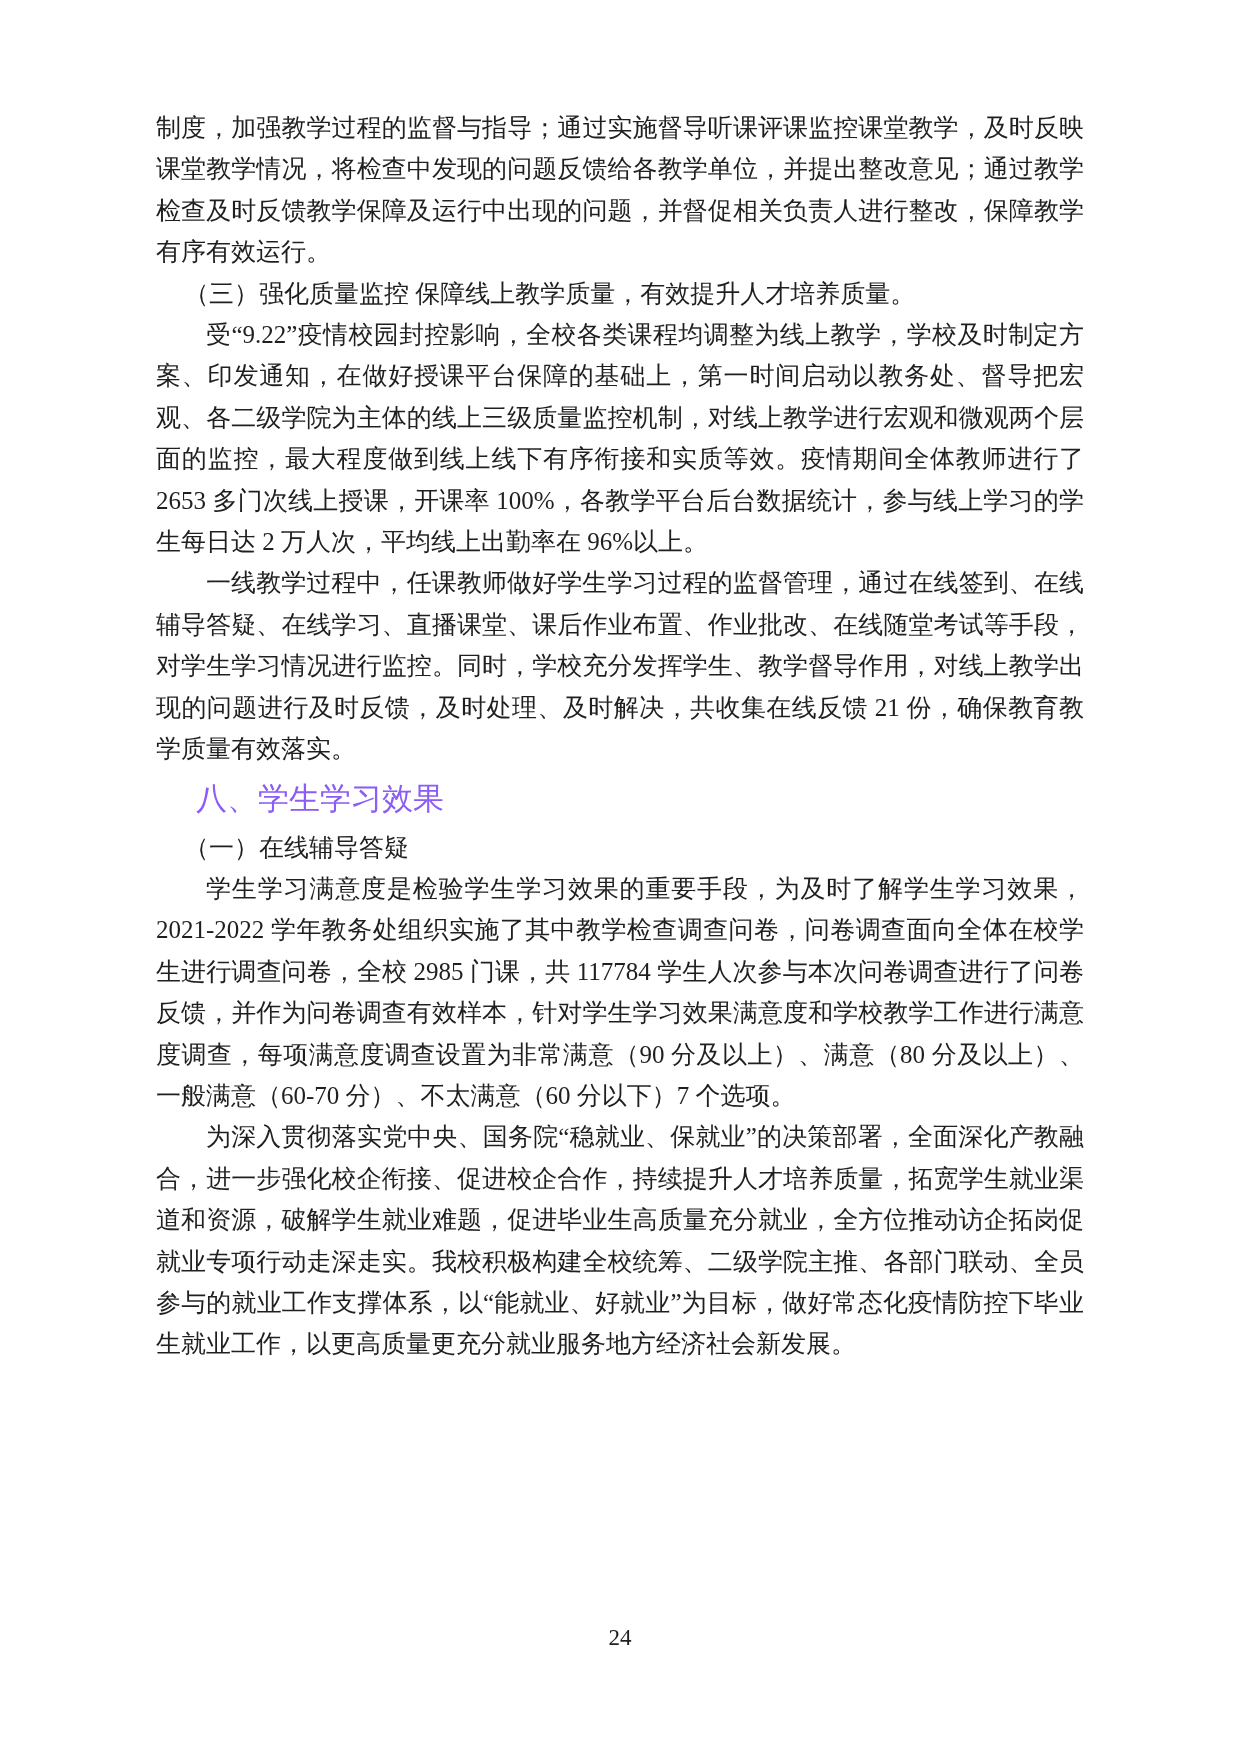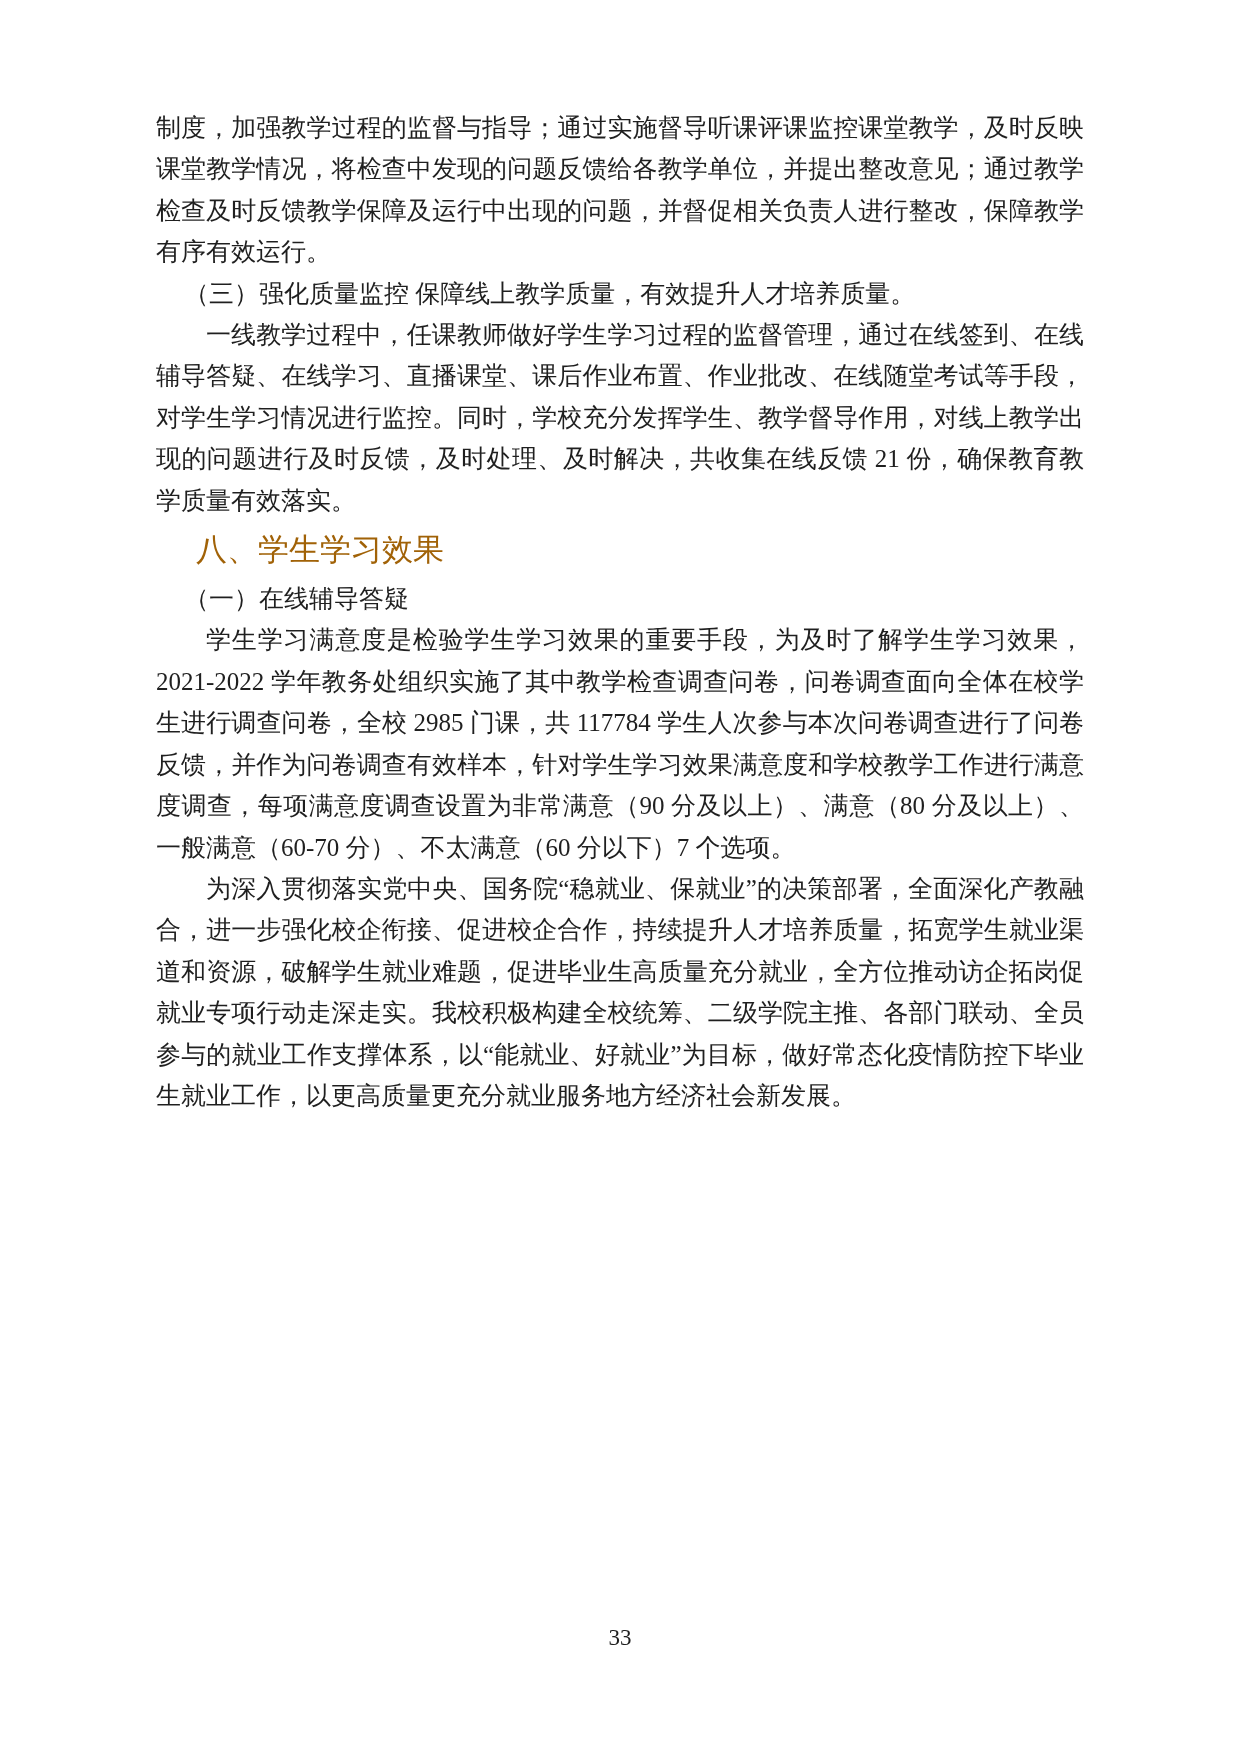--- a/index.html
+++ b/index.html
@@ -40,21 +40,21 @@
     line-height: 41.4px;
     font-weight: bold;
     text-indent: 28px;
   }
   p.h1 {
     font-family: "Liberation Sans", "DejaVu Sans", sans-serif;
     font-size: 31px;
     line-height: 57px;
     font-weight: bold;
     text-indent: 40px;
-    color: #a16207;
+    color: #8b5cf6;
   }
   .b {
     font-weight: normal;
   }
   .footer {
     position: absolute;
     top: 1623px;
     left: 0;
     width: 100%;
     text-align: center;
@@ -62,22 +62,23 @@
     line-height: 30px;
   }
 </style>
 </head>
 <body>
 
 <div class="page">
   <div class="content" id="content">
       <p class="body no-indent"><span>制度，加强教学过程的监督与指导；通过实施督导听课评课监控课堂教学，及时反映课堂教学情况，将检查中发现的问题反馈给各教学单位，并提出整改意见；通过教学检查及时反馈教学保障及运行中出现的问题，并督促相关负责人进行整改，保障教学有序有效运行。</span></p>
       <p class="h3"><span class="b">（三）强化质量监控 保障线上教学质量，有效提升人才培养质量。</span></p>
+      <p class="body"><span>受“9.22”疫情校园封控影响，全校各类课程均调整为线上教学，学校及时制定方案、印发通知，在做好授课平台保障的基础上，第一时间启动以教务处、督导把宏观、各二级学院为主体的线上三级质量监控机制，对线上教学进行宏观和微观两个层面的监控，最大程度做到线上线下有序衔接和实质等效。疫情期间全体教师进行了 2653 多门次线上授课，开课率 100%，各教学平台后台数据统计，参与线上学习的学生每日达 2 万人次，平均线上出勤率在 96%以上。</span></p>
       <p class="body"><span>一线教学过程中，任课教师做好学生学习过程的监督管理，通过在线签到、在线辅导答疑、在线学习、直播课堂、课后作业布置、作业批改、在线随堂考试等手段，对学生学习情况进行监控。同时，学校充分发挥学生、教学督导作用，对线上教学出现的问题进行及时反馈，及时处理、及时解决，共收集在线反馈 21 份，确保教育教学质量有效落实。</span></p>
       <p class="h1"><span class="b">八、学生学习效果</span></p>
       <p class="h3"><span class="b">（一）在线辅导答疑</span></p>
       <p class="body"><span>学生学习满意度是检验学生学习效果的重要手段，为及时了解学生学习效果，2021-2022 学年教务处组织实施了其中教学检查调查问卷，问卷调查面向全体在校学生进行调查问卷，全校 2985 门课，共 117784 学生人次参与本次问卷调查进行了问卷反馈，并作为问卷调查有效样本，针对学生学习效果满意度和学校教学工作进行满意度调查，每项满意度调查设置为</span><span class="b">非常满意（90 分及以上）、满意（80 分及以上）、一般满意（60-70 分）、不太满意（60 分以下）</span><span>7 个选项。</span></p>
       <p class="body"><span>为深入贯彻落实党中央、国务院“稳就业、保就业”的决策部署，全面深化产教融合，进一步强化校企衔接、促进校企合作，持续提升人才培养质量，拓宽学生就业渠道和资源，破解学生就业难题，促进毕业生高质量充分就业，全方位推动访企拓岗促就业专项行动走深走实。我校积极构建全校统筹、二级学院主推、各部门联动、全员参与的就业工作支撑体系，以“能就业、好就业”为目标，做好常态化疫情防控下毕业生就业工作，以更高质量更充分就业服务地方经济社会新发展。</span></p>
     </div>
   <div class="footer">
-    <span>33</span>
+    <span>24</span>
   </div>
 </div>
 
 </body></html>

